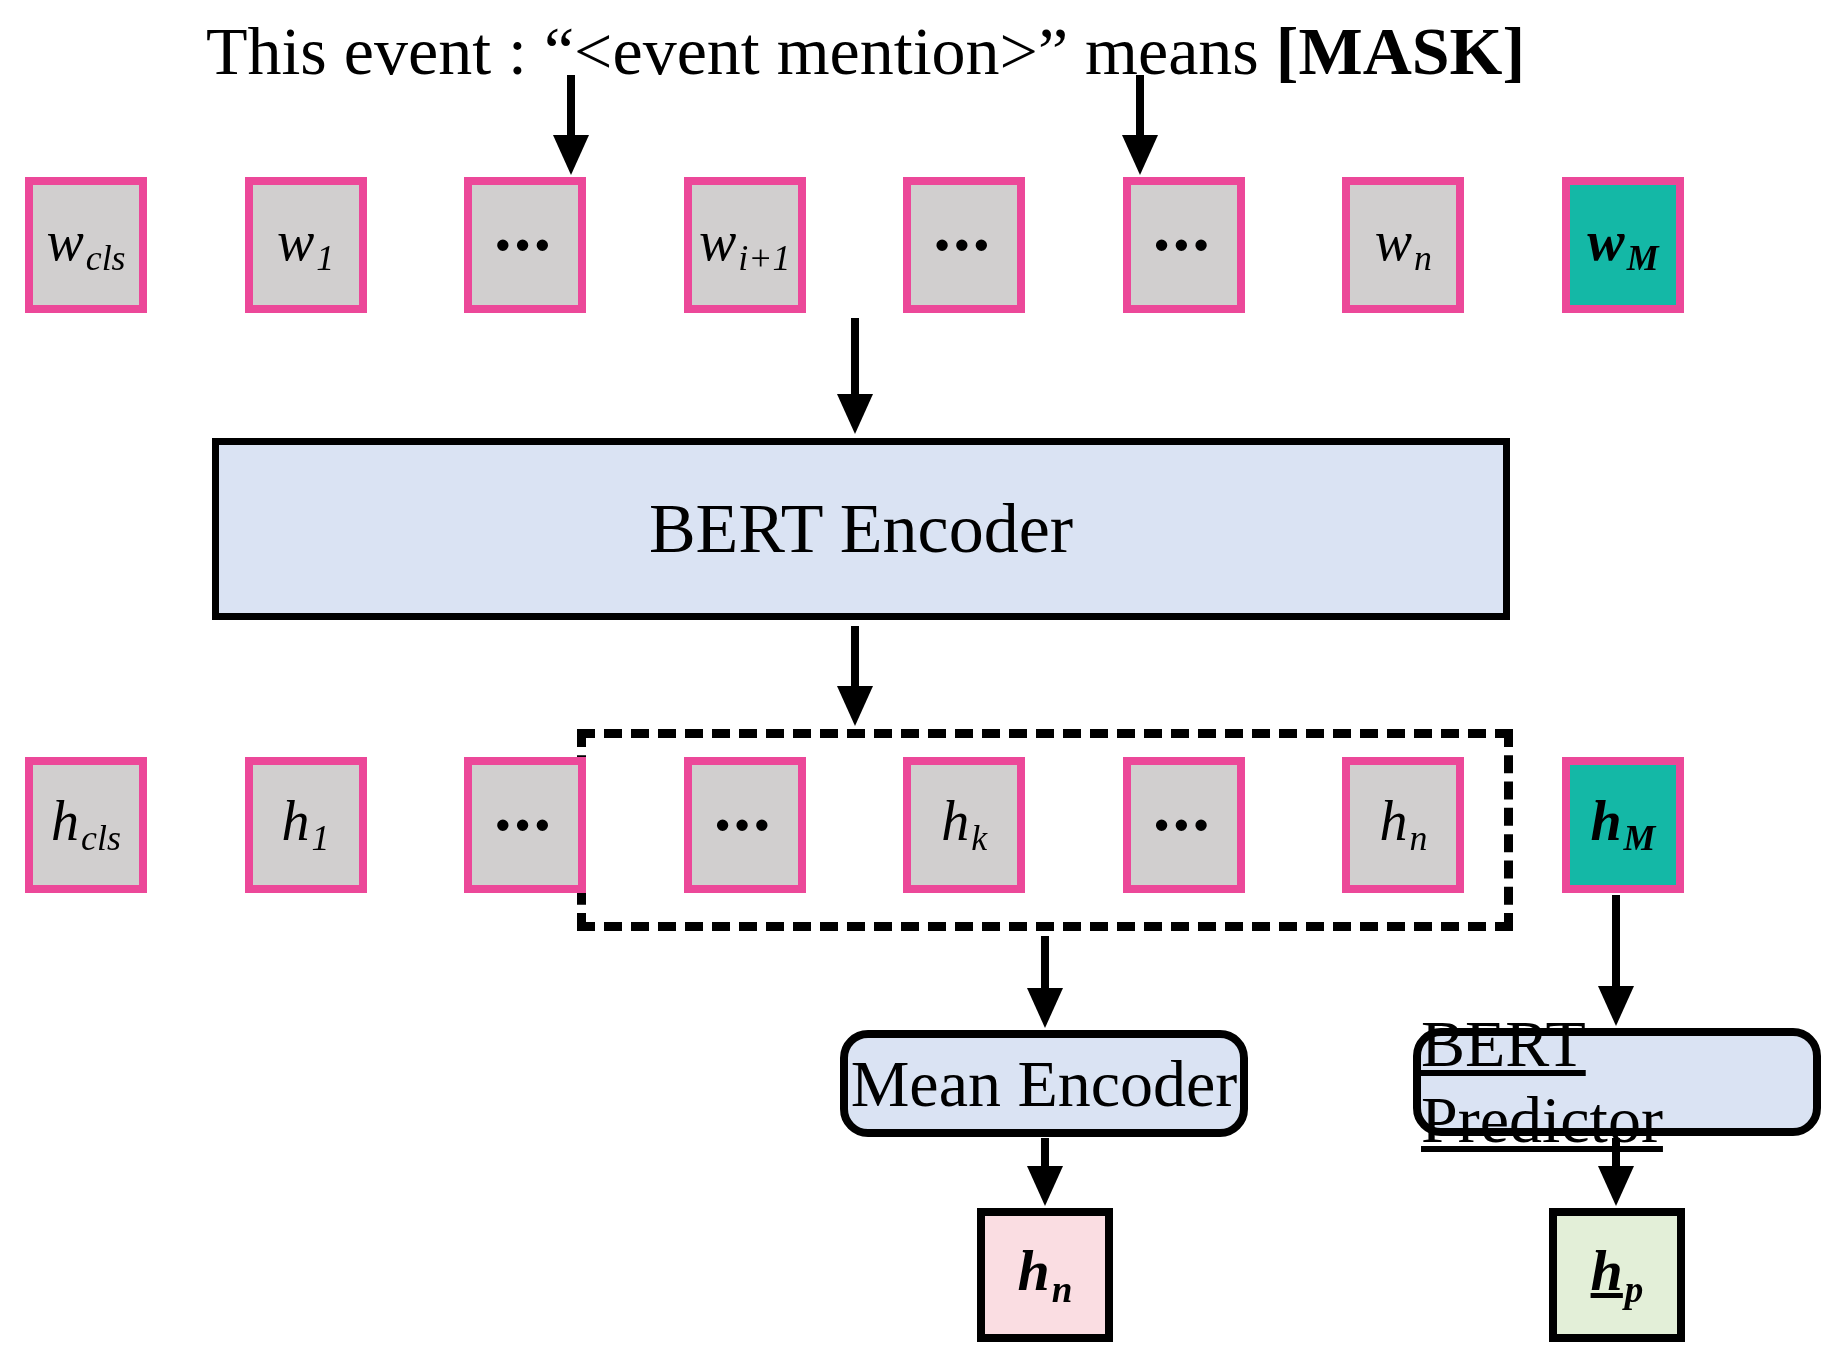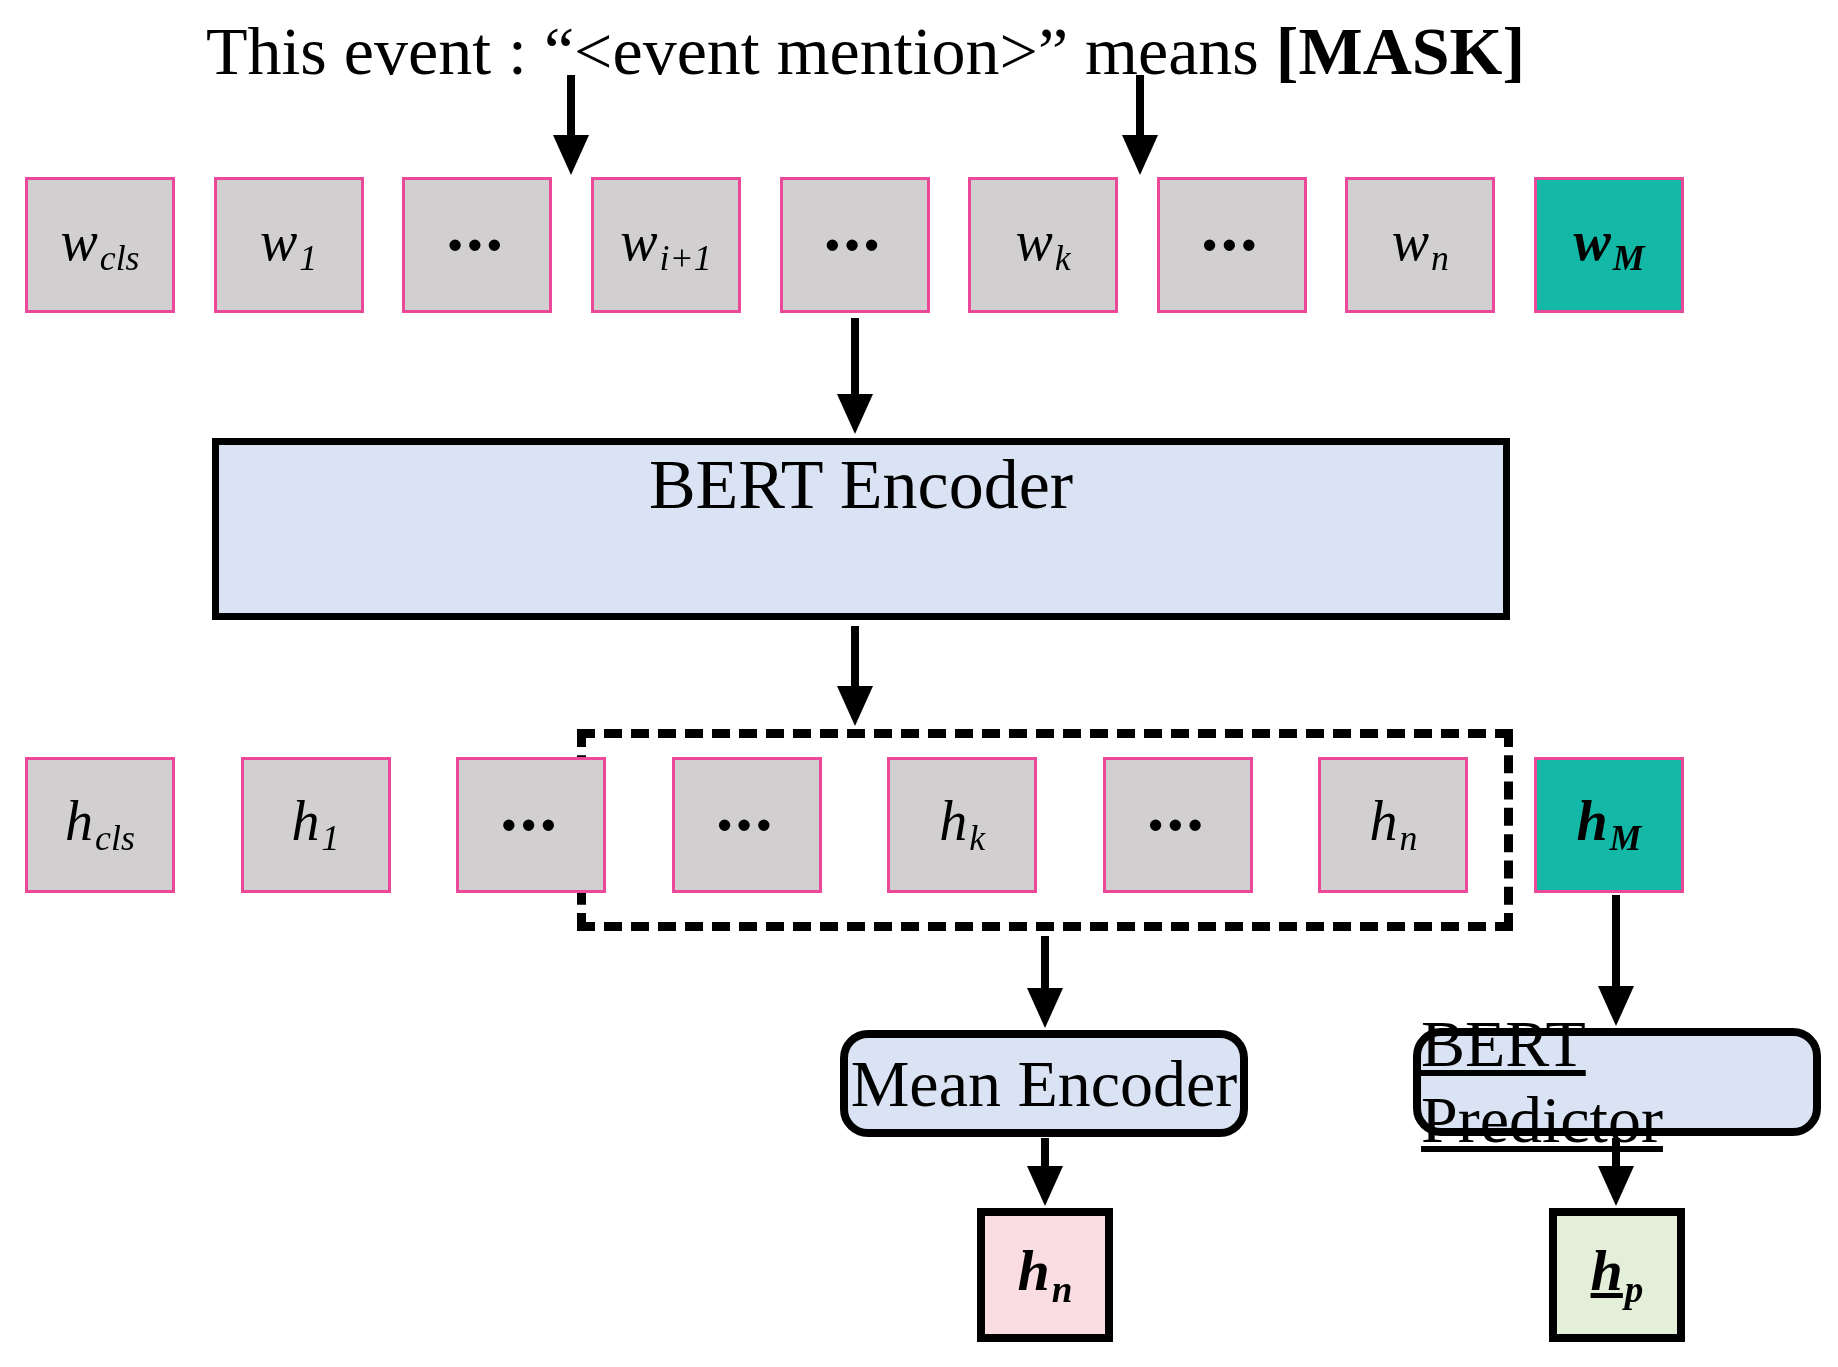--- a/index.html
+++ b/index.html
@@ -16,35 +16,35 @@
   .title b { font-weight:bold; }
 
   
   .row {
     position:absolute; left:25px; width:1659px;
     display:flex; justify-content:space-between;
   }
   .row.input  { top:177px; }
   .row.hiddenr{ top:757px; }
   .tokenbox {
-    box-sizing:border-box; width:150px; height:136px;
-    background:#d1cfcf; border:3px solid #ec4899;
+    box-sizing:border-box; width:122px; height:136px;
+    background:#d1cfcf; border:8px solid #ec4899;
     display:flex; align-items:center; justify-content:center;
   }
   .tokenbox.mask { background:#14b8a6; }
   .tokenbox.mask .tok { font-weight:bold; }
   .tok { font-style:italic; font-size:56px; line-height:1; white-space:nowrap; }
   .sub { font-size:0.64em; vertical-align:-0.30em; margin-left:2px; }
   .dots .tok { font-style:normal; font-weight:bold; font-size:42px; letter-spacing:5px; }
 
   
   .encoder {
     position:absolute; left:212px; top:438px; width:1298px; height:182px;
     box-sizing:border-box; background:#dae3f3; border:7px solid #000;
-    display:flex; justify-content:center; font-size:70px;
+    display:flex; align-items:center; justify-content:center; font-size:70px;
   }
   .pill {
     position:absolute; box-sizing:border-box; background:#dae3f3;
     border:8px solid #000; border-radius:28px;
     display:flex; align-items:center; justify-content:center; font-size:66px;
   }
   .pill.pooling   { left:840px;  top:1030px; width:408px; height:107px; }
   .pill.predictor { left:1413px; top:1028px; width:408px; height:108px;text-decoration:underline; }
 
   
@@ -106,23 +106,20 @@
       </div>
     <div class="tokenbox dots">
         <span class="tok"><span>•••</span></span>
       </div>
     <div class="tokenbox">
         <span class="tok"><span>w</span><span class="sub">i+1</span></span>
       </div>
     <div class="tokenbox dots">
         <span class="tok"><span>•••</span></span>
       </div>
-    <div class="tokenbox">
-        <span class="tok"><span>w</span><span class="sub">k</span></span>
-      </div>
     <div class="tokenbox dots">
         <span class="tok"><span>•••</span></span>
       </div>
     <div class="tokenbox">
         <span class="tok"><span>w</span><span class="sub">n</span></span>
       </div>
     <div class="tokenbox mask">
         <span class="tok"><span>w</span><span class="sub">M</span></span>
       </div>
   </div>

